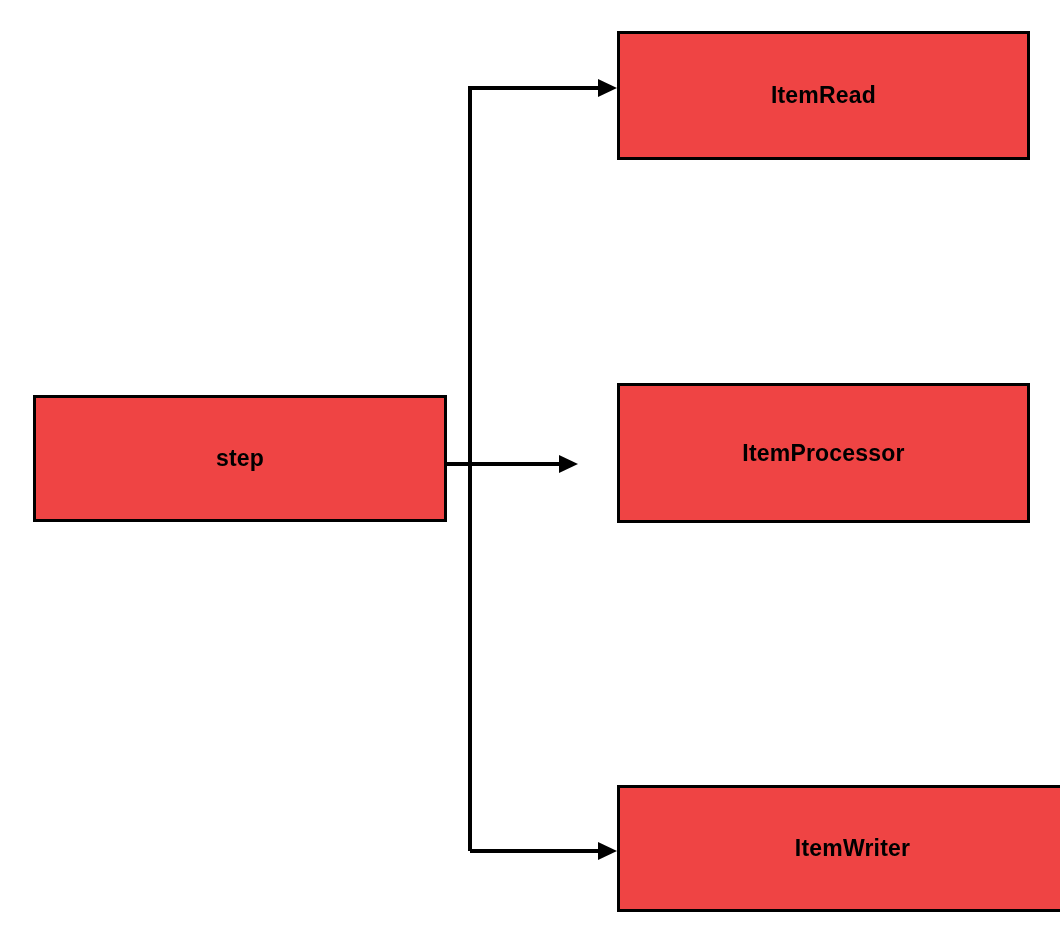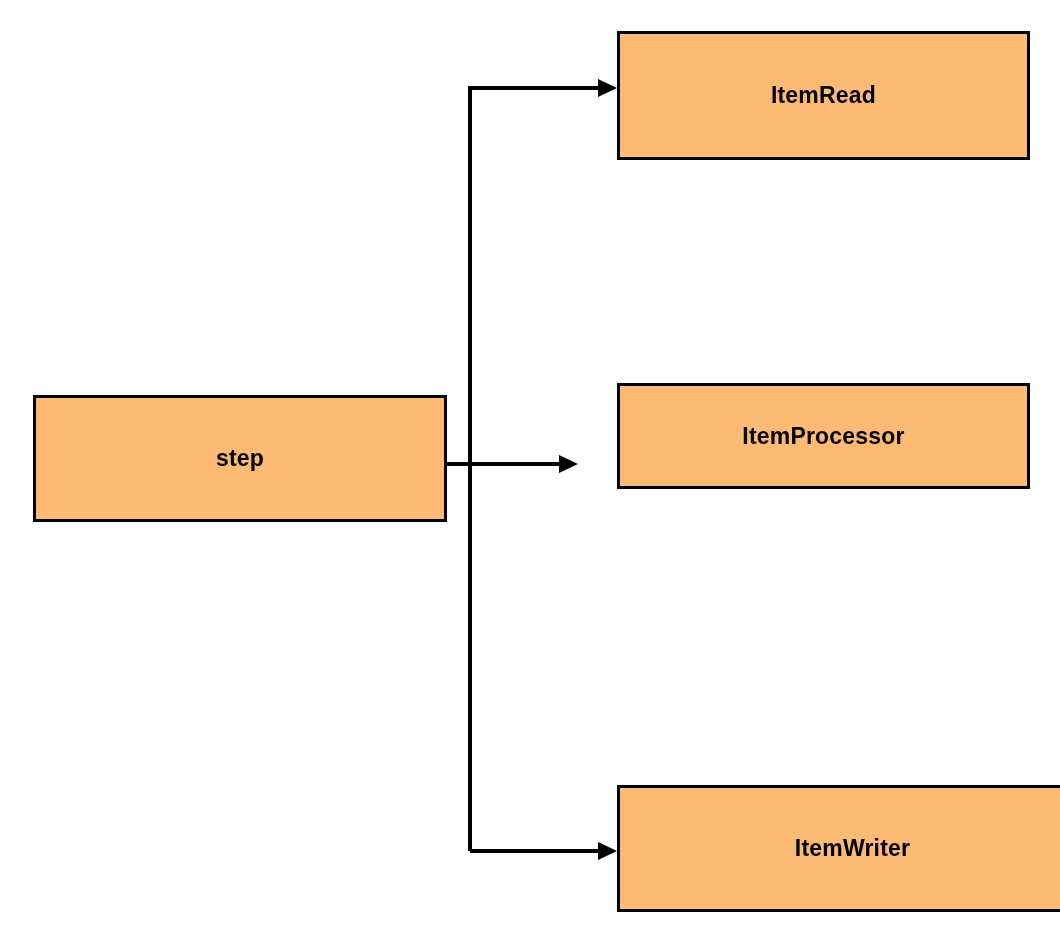--- a/index.html
+++ b/index.html
@@ -13,21 +13,21 @@
   #canvas {
     position: relative;
     width: 1060px;
     height: 948px;
     background: #ffffff;
     overflow: hidden;
   }
   .node {
     position: absolute;
     box-sizing: border-box;
-    background: #fdba74;
+    background: #ef4444;
     border: 3px solid #000000;
     display: flex;
     align-items: center;
     justify-content: center;
   }
   .node-label {
     font-family: "Liberation Sans", sans-serif;
     font-weight: bold;
     font-size: 23px;
     color: #000000;
@@ -45,21 +45,21 @@
   #node-itemread {
     left: 617px;
     top: 31px;
     width: 413px;
     height: 129px;
   }
   #node-itemprocessor {
     left: 617px;
     top: 383px;
     width: 413px;
-    height: 106px;
+    height: 140px;
   }
   #node-itemwriter {
     left: 617px;
     top: 785px;
     width: 471px;
     height: 127px;
   }
   #edges {
     position: absolute;
     left: 0;

